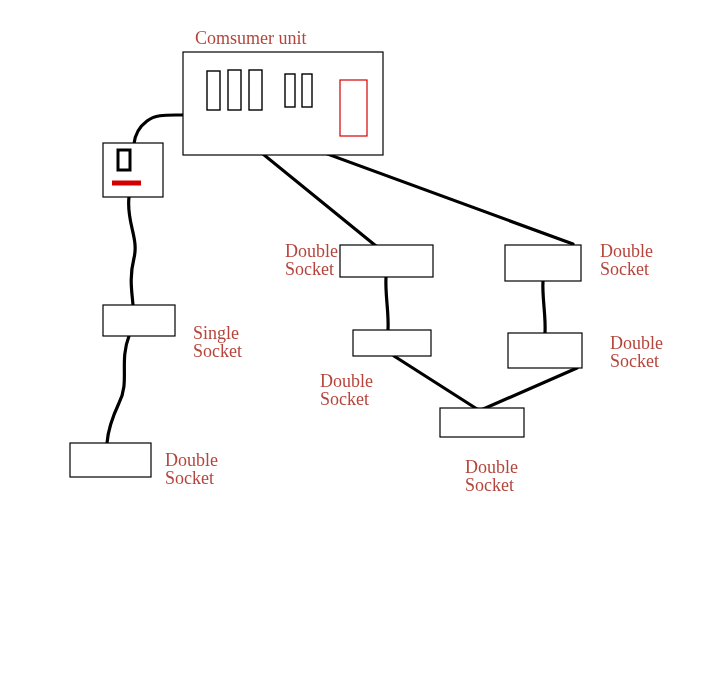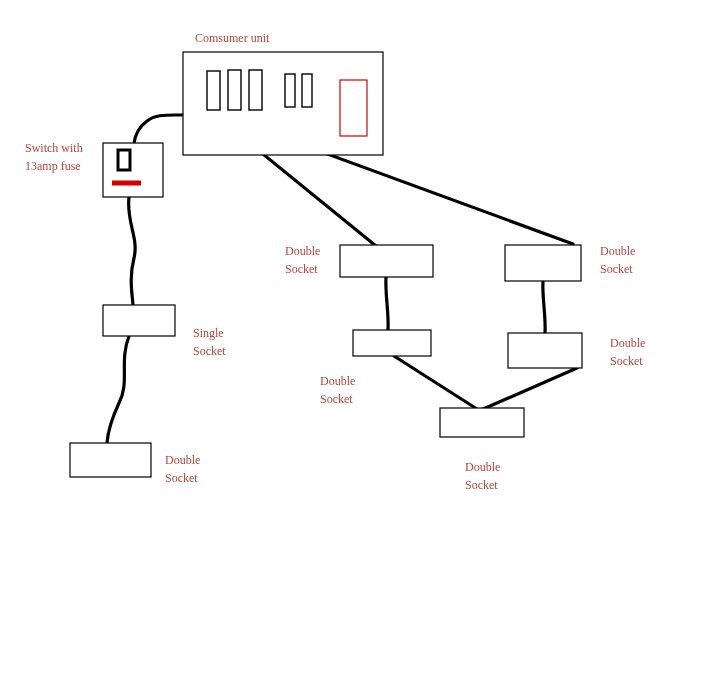--- a/index.html
+++ b/index.html
@@ -22,21 +22,21 @@
   .shapes{position:absolute;left:0;top:0;}
   .box{fill:#ffffff;stroke:var(--box-stroke,#000);stroke-width:1.2;}
   .breaker{fill:#ffffff;stroke:var(--box-stroke,#000);stroke-width:1.4;}
   .breaker-red{fill:none;stroke:var(--fuse-red,#d40000);stroke-width:1.2;}
   .wire{fill:none;stroke:var(--wire,#000);stroke-width:3.2;stroke-linecap:round;}
   .switch-toggle{fill:#ffffff;stroke:var(--box-stroke,#000);stroke-width:3;}
   .fuse-line{fill:none;stroke:var(--fuse-red,#d40000);stroke-width:5;stroke-linecap:butt;}
   .label{
     position:absolute;
     color:var(--label,#b5453c);
-    font-size:12px;
+    font-size:18px;
     line-height:18px;
     white-space:pre-line;
   }
 </style>
 </head>
 <body>
 
 <div class="canvas">
 
   <svg class="shapes" width="711" height="675" viewBox="0 0 711 675">
@@ -67,22 +67,20 @@
     <rect class="box" x="70" y="443" width="81" height="34"></rect>
     <rect class="box" x="340" y="245" width="93" height="32"></rect>
     <rect class="box" x="505" y="245" width="76" height="36"></rect>
     <rect class="box" x="353" y="330" width="78" height="26"></rect>
     <rect class="box" x="508" y="333" width="74" height="35"></rect>
     <rect class="box" x="440" y="408" width="84" height="29"></rect>
   </svg>
 
   <div class="label" style="left:195px;top:29px;">Comsumer unit</div>
 
-  <div class="label" style="left:25px;top:139px;">Switch with
-13amp fuse</div>
 
   <div class="label" style="left:193px;top:324px;">Single
 Socket</div>
 
   <div class="label" style="left:165px;top:451px;">Double
 Socket</div>
 
   <div class="label" style="left:285px;top:242px;">Double
 Socket</div>
 

